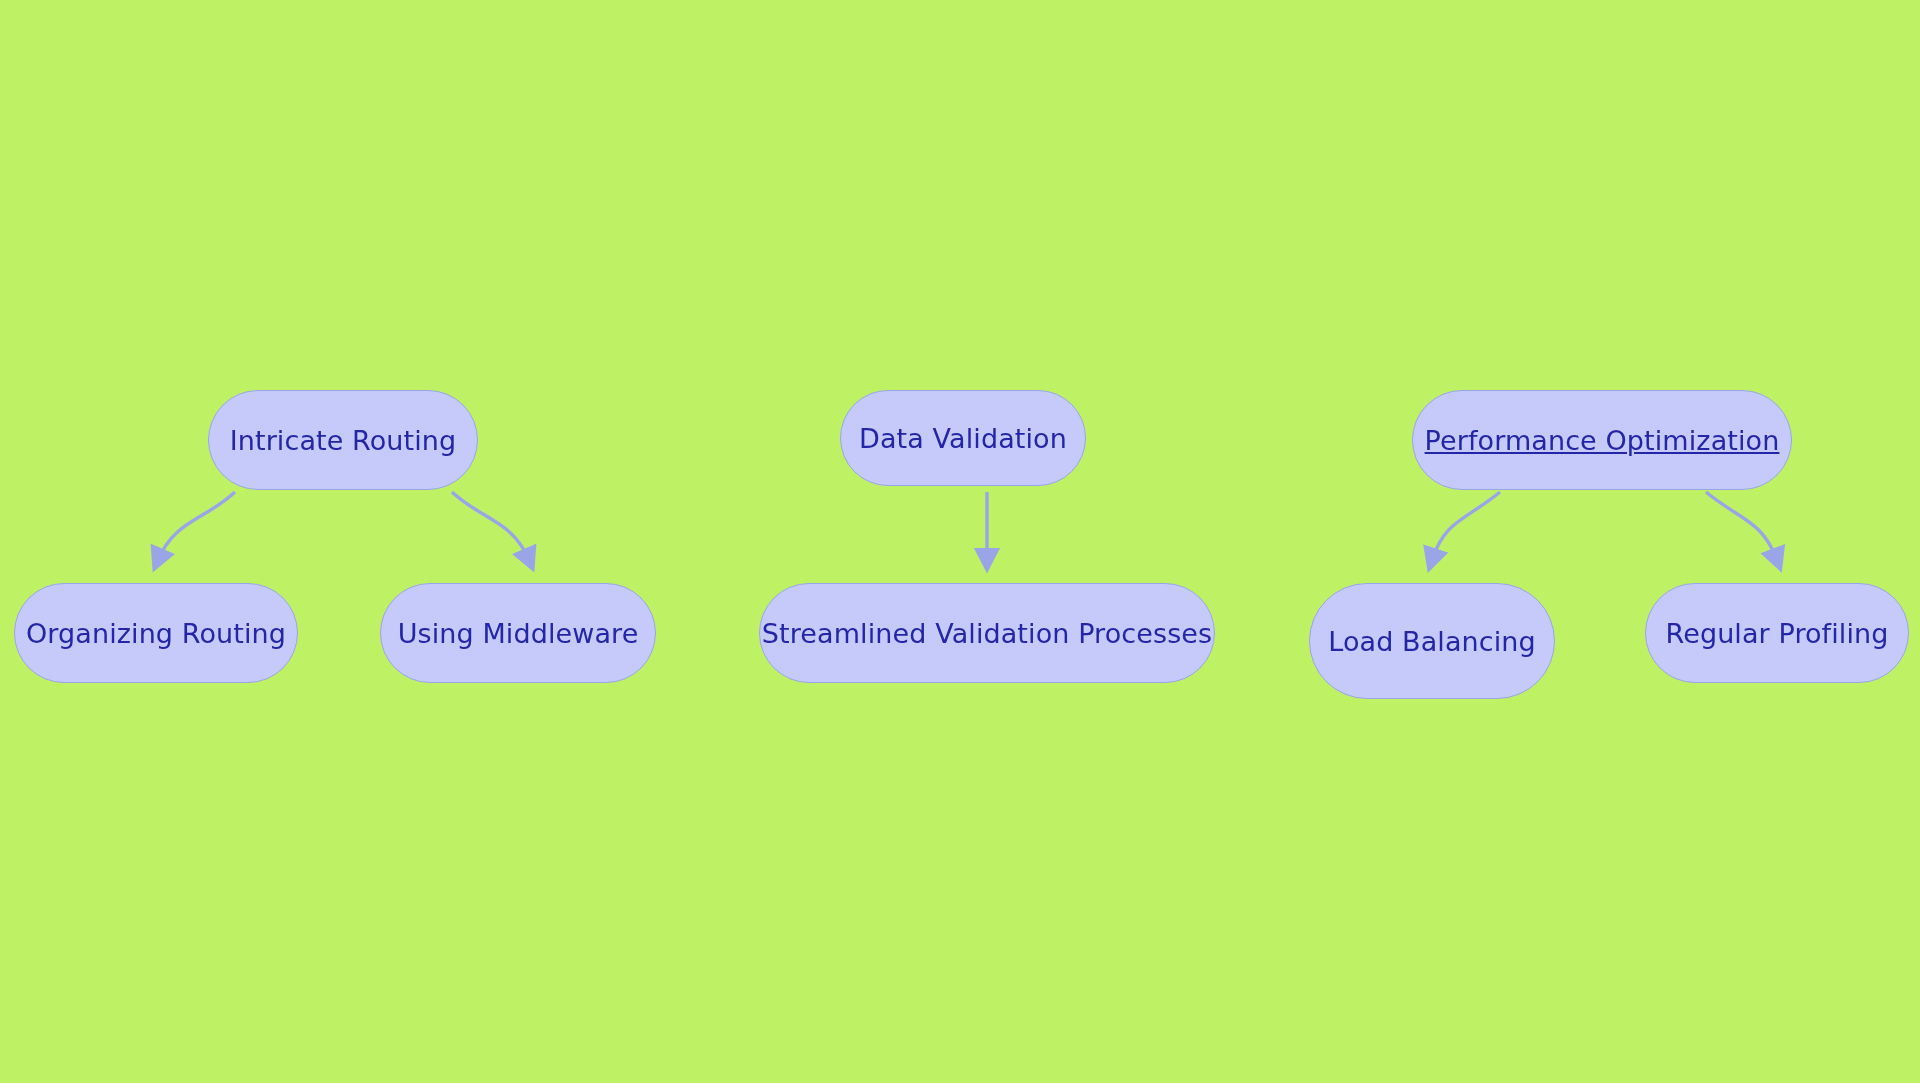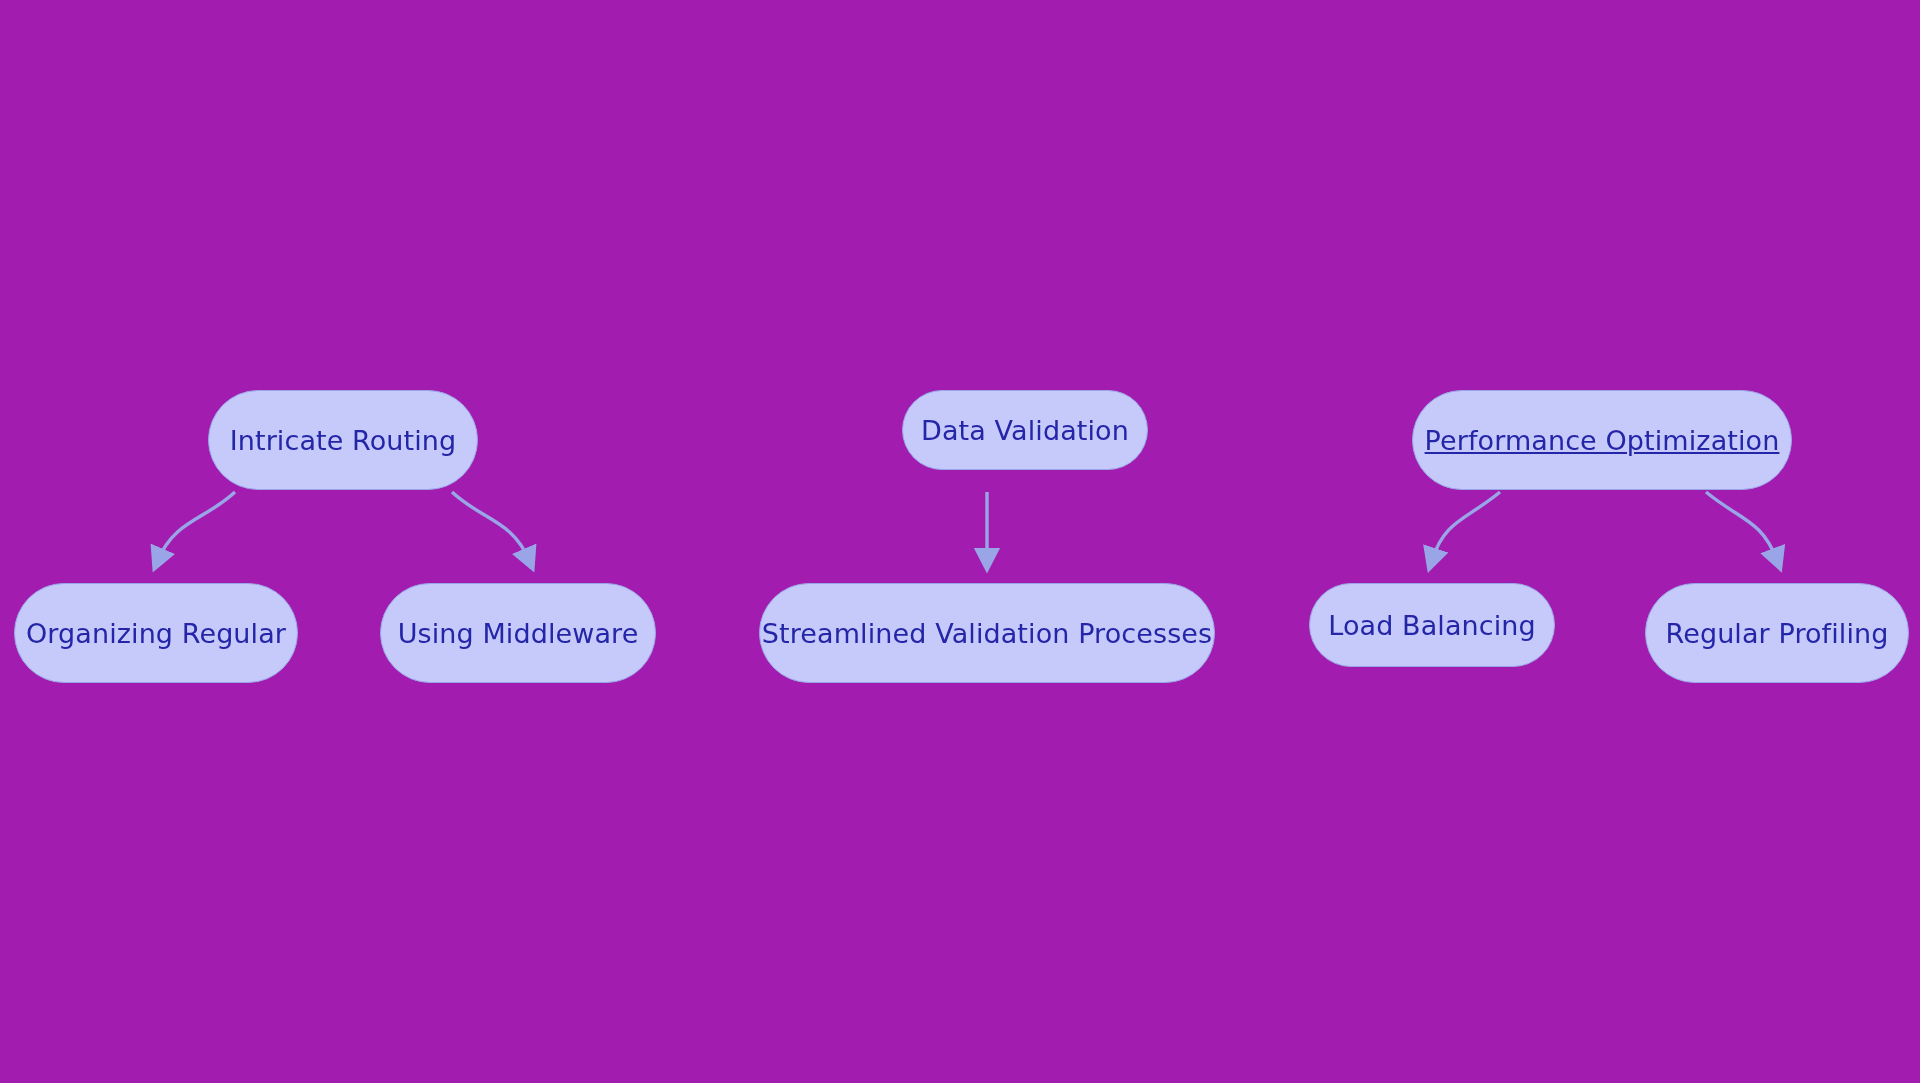--- a/index.html
+++ b/index.html
@@ -10,21 +10,21 @@
   body {
     width: 1920px;
     height: 1083px;
     overflow: hidden;
     font-family: "DejaVu Sans", "Liberation Sans", sans-serif;
   }
   #canvas {
     position: relative;
     width: 1920px;
     height: 1083px;
-    background: #a21caf;
+    background: #bef264;
   }
   #edge-layer {
     position: absolute;
     left: 0;
     top: 0;
     width: 1920px;
     height: 1083px;
     pointer-events: none;
   }
   .node {
@@ -67,35 +67,35 @@
         <path d="M 1500 492 C 1466 520 1445 520 1432 560" fill="none" stroke="#9aa5e8" stroke-width="3.4" stroke-linecap="butt" marker-end="url(#arrowhead)"></path>
         <path d="M 1706 492 C 1740 520 1762 520 1777 560" fill="none" stroke="#9aa5e8" stroke-width="3.4" stroke-linecap="butt" marker-end="url(#arrowhead)"></path>
       </g>
   </svg>
 
   <div id="nodes-group">
       <div class="node" style="left: 208px; top: 390px; width: 270px; height: 100px; background: rgb(197, 202, 250); border-color: rgb(154, 165, 232);">
         <span class="node-label" style="color: rgb(37, 37, 168);">Intricate Routing</span>
       </div>
       <div class="node" style="left: 14px; top: 583px; width: 284px; height: 100px; background: rgb(197, 202, 250); border-color: rgb(154, 165, 232);">
-        <span class="node-label" style="color: rgb(37, 37, 168);">Organizing Regular</span>
+        <span class="node-label" style="color: rgb(37, 37, 168);">Organizing Routing</span>
       </div>
       <div class="node" style="left: 380px; top: 583px; width: 276px; height: 100px; background: rgb(197, 202, 250); border-color: rgb(154, 165, 232);">
         <span class="node-label" style="color: rgb(37, 37, 168);">Using Middleware</span>
       </div>
-      <div class="node" style="left: 902px; top: 390px; width: 246px; height: 80px; background: rgb(197, 202, 250); border-color: rgb(154, 165, 232);">
+      <div class="node" style="left: 840px; top: 390px; width: 246px; height: 96px; background: rgb(197, 202, 250); border-color: rgb(154, 165, 232);">
         <span class="node-label" style="color: rgb(37, 37, 168);">Data Validation</span>
       </div>
       <div class="node" style="left: 759px; top: 583px; width: 456px; height: 100px; background: rgb(197, 202, 250); border-color: rgb(154, 165, 232);">
         <span class="node-label" style="color: rgb(37, 37, 168);">Streamlined Validation Processes</span>
       </div>
       <div class="node" style="left: 1412px; top: 390px; width: 380px; height: 100px; background: rgb(197, 202, 250); border-color: rgb(154, 165, 232); text-decoration: underline;">
         <span class="node-label" style="color: rgb(37, 37, 168);">Performance Optimization</span>
       </div>
-      <div class="node" style="left: 1309px; top: 583px; width: 246px; height: 84px; background: rgb(197, 202, 250); border-color: rgb(154, 165, 232);">
+      <div class="node" style="left: 1309px; top: 583px; width: 246px; height: 116px; background: rgb(197, 202, 250); border-color: rgb(154, 165, 232);">
         <span class="node-label" style="color: rgb(37, 37, 168);">Load Balancing</span>
       </div>
       <div class="node" style="left: 1645px; top: 583px; width: 264px; height: 100px; background: rgb(197, 202, 250); border-color: rgb(154, 165, 232);">
         <span class="node-label" style="color: rgb(37, 37, 168);">Regular Profiling</span>
       </div>
     </div>
 
 </div>
 
 </body></html>

